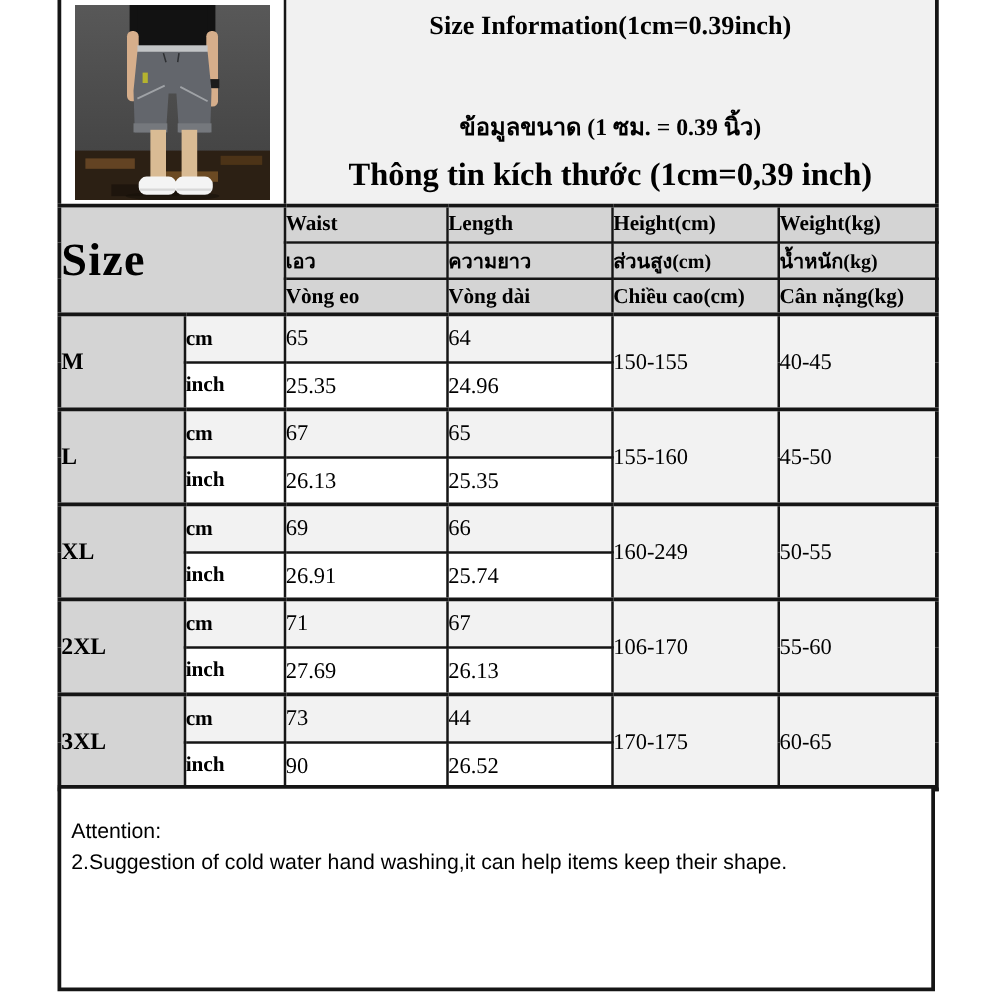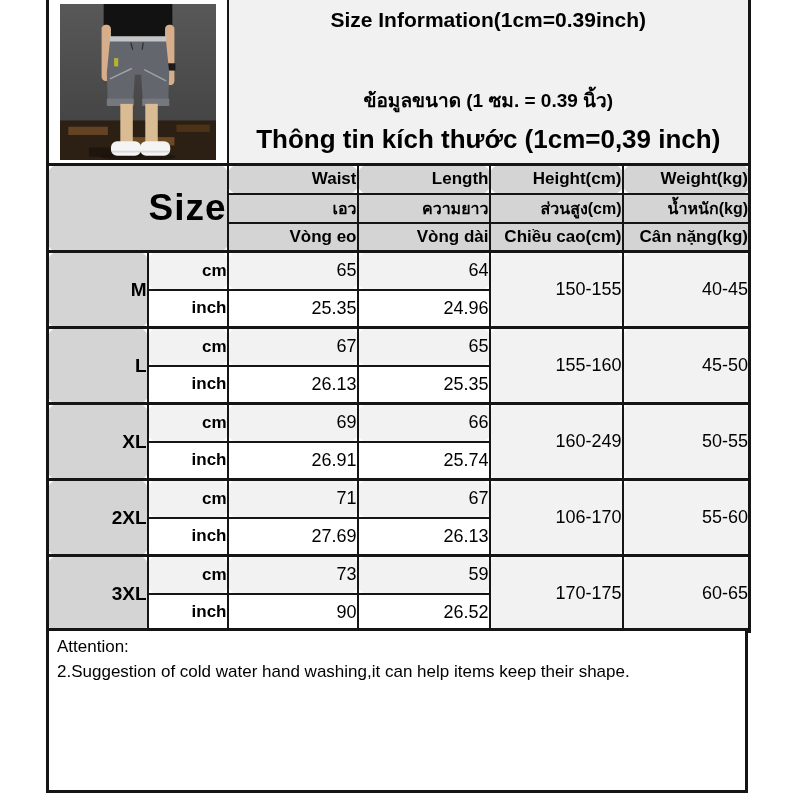--- a/index.html
+++ b/index.html
@@ -13,24 +13,24 @@
   .sheet { position: relative; width: 800px; height: 800px; }
 
   table.size-table {
     position: absolute; left: 46px; top: -3px;
     border-collapse: collapse; table-layout: fixed;
     width: 702px;
     border: 3px solid #151515;
   }
   td {
     border: 2px solid #151515;
-    text-align: right; vertical-align: middle;
-    padding: 0; overflow: hidden;
-  }
-  tr.grp td { border-top-width: 3px; border-radius: 10px; }
+    text-align: left; vertical-align: middle;
+    padding: 0; overflow: hidden; font-family: Liberation Serif, serif;
+  }
+  tr.grp td { border-top-width: 3px; }
 
   .photo-cell { background: #ffffff; }
   .title-cell { background: #f1f1f1; }
   .title-wrap { display: flex; flex-direction: column; align-items: center; justify-content: center; gap: 9px; }
   .t1 { font-size: 21px; font-weight: bold; letter-spacing: 0; }
   .t2 { font-size: 19px; font-weight: bold; margin-top: 44px; }
   .t3 { font-size: 26px; font-weight: bold; }
 
   .hdr  { background: #d4d4d4; font-weight: bold; font-size: 17px; }
   .hdr-th { font-size: 16px; }
@@ -46,21 +46,21 @@
   .r-dat { height: 38px; }
 
   .photo-frame { display: flex; align-items: center; justify-content: center; height: 100%; }
 
   .attention {
     position: absolute; left: 46px; top: 628px;
     width: 702px; height: 165px;
     box-sizing: border-box;
     border: 3px solid #151515;
     background: #ffffff;
-    padding: 3px 8px;
+    padding: 21px 8px;
     text-align: left;
     font-size: 17px; line-height: 1.48;
   }
   .attention p { margin: 0; }
 </style>
 </head>
 <body>
 
 <div class="sheet">
 
@@ -199,21 +199,21 @@
     <tr class="r-dat">
       <td class="unit wh">inch</td>
       <td class="val wh">27.69</td>
       <td class="val wh">26.13</td>
     </tr>
 
     <tr class="r-dat grp">
       <td rowspan="2" class="szlab">3XL</td>
       <td class="unit lg">cm</td>
       <td class="val lg">73</td>
-      <td class="val lg">59</td>
+      <td class="val lg">44</td>
       <td rowspan="2" class="val lg">170-175</td>
       <td rowspan="2" class="val lg">60-65</td>
     </tr>
     <tr class="r-dat">
       <td class="unit wh">inch</td>
       <td class="val wh">90</td>
       <td class="val wh">26.52</td>
     </tr>
   </tbody>
     </table>

